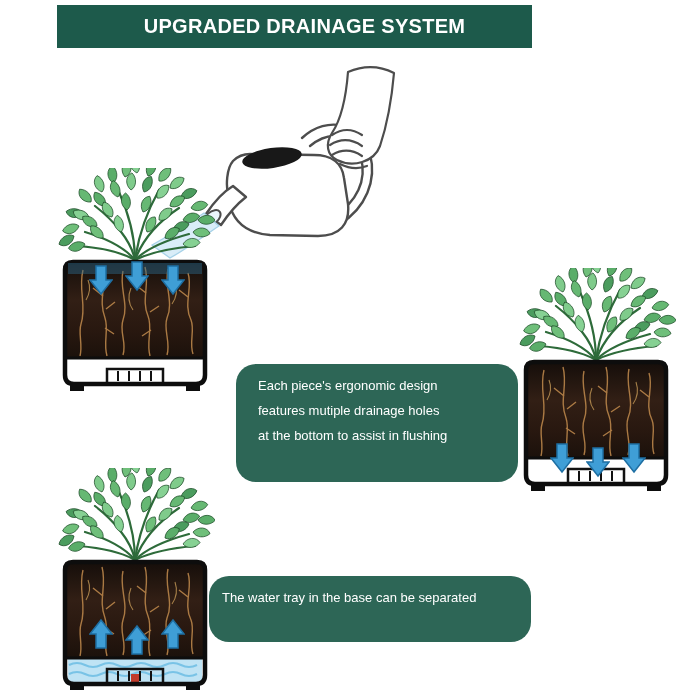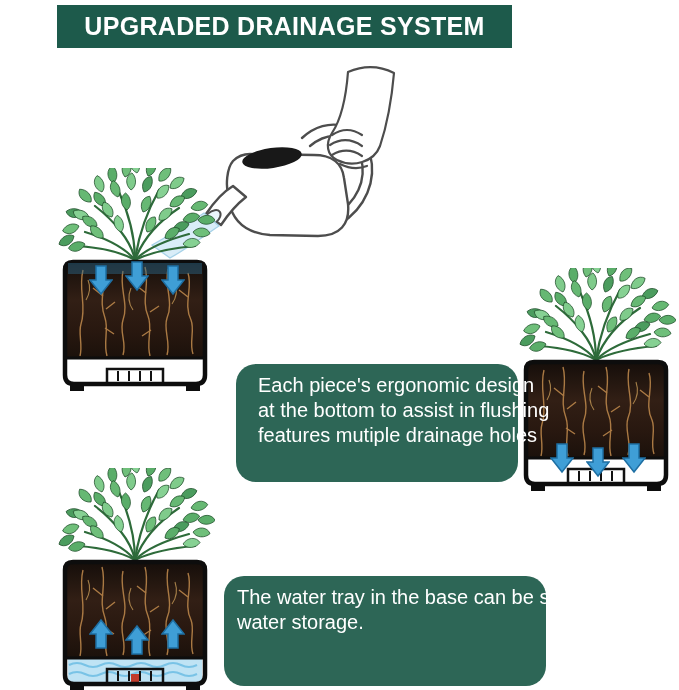--- a/index.html
+++ b/index.html
@@ -1,30 +1,30 @@
 <!DOCTYPE html>
 <html><head>
 <meta charset="utf-8">
 <style>
   html,body{margin:0;padding:0;}
   body{width:679px;height:690px;background:#ffffff;font-family:"Liberation Sans",sans-serif;}
   .stage{position:relative;width:679px;height:690px;overflow:hidden;background:#ffffff;}
   .abs{position:absolute;}
   .banner{
     position:absolute;left:57px;top:5px;width:455px;height:43px;
-    background:#1d5a4b;color:#ffffff;font-size:25px;font-weight:bold;letter-spacing:.3px;
-    display:flex;align-items:center;justify-content:center;
+    background:#1d5a4b;color:#ffffff;font-size:20px;font-weight:bold;letter-spacing:.3px;
+    display:flex;align-items:center;justify-content:center;padding-left:20px;
   }
   .callout{
     position:absolute;background:#2d6656;color:#ffffff;border-radius:20px;
-    box-sizing:border-box;font-size:20px;line-height:25px;
+    box-sizing:border-box;font-size:13px;line-height:25px;
   }
   .callout .line{white-space:nowrap;}
   #callout-drainage{left:236px;top:364px;width:282px;height:118px;padding:9px 8px 9px 22px;}
-  #callout-tray{left:224px;top:576px;width:322px;height:110px;padding:9px 8px 9px 13px;}
+  #callout-tray{left:209px;top:576px;width:322px;height:66px;padding:9px 8px 9px 13px;}
 </style>
 </head>
 <body>
 
 <div class="stage">
 
   <svg width="0" height="0" style="position:absolute" aria-hidden="true">
     <defs>
       <linearGradient id="soilG" x1="0" y1="0" x2="0" y2="1">
         <stop offset="0" stop-color="#150e0a"></stop>
@@ -164,22 +164,21 @@
     </g>
     <rect x="76" y="206" width="8" height="9" fill="#c23b2b"></rect>
     <use href="#potshell" x="0" y="90" width="160" height="135"></use>
     <use href="#arrowU" x="34" y="150" width="24" height="32" fill="#3f9ed6"></use>
     <use href="#arrowU" x="70" y="156" width="24" height="32" fill="#3f9ed6"></use>
     <use href="#arrowU" x="106" y="150" width="24" height="32" fill="#3f9ed6"></use>
   </svg>
 
   <div class="callout" id="callout-drainage">
     <div class="line">Each piece's ergonomic design</div>
+    <div class="line">features mutiple drainage holes</div>
     <div class="line">at the bottom to assist in flushing</div>
-    <div class="line">features mutiple drainage holes</div>
   </div>
 
   <div class="callout" id="callout-tray">
     <div class="line">The water tray in the base can be separated</div>
-    <div class="line">water storage.</div>
   </div>
 
 </div>
 
 </body></html>

